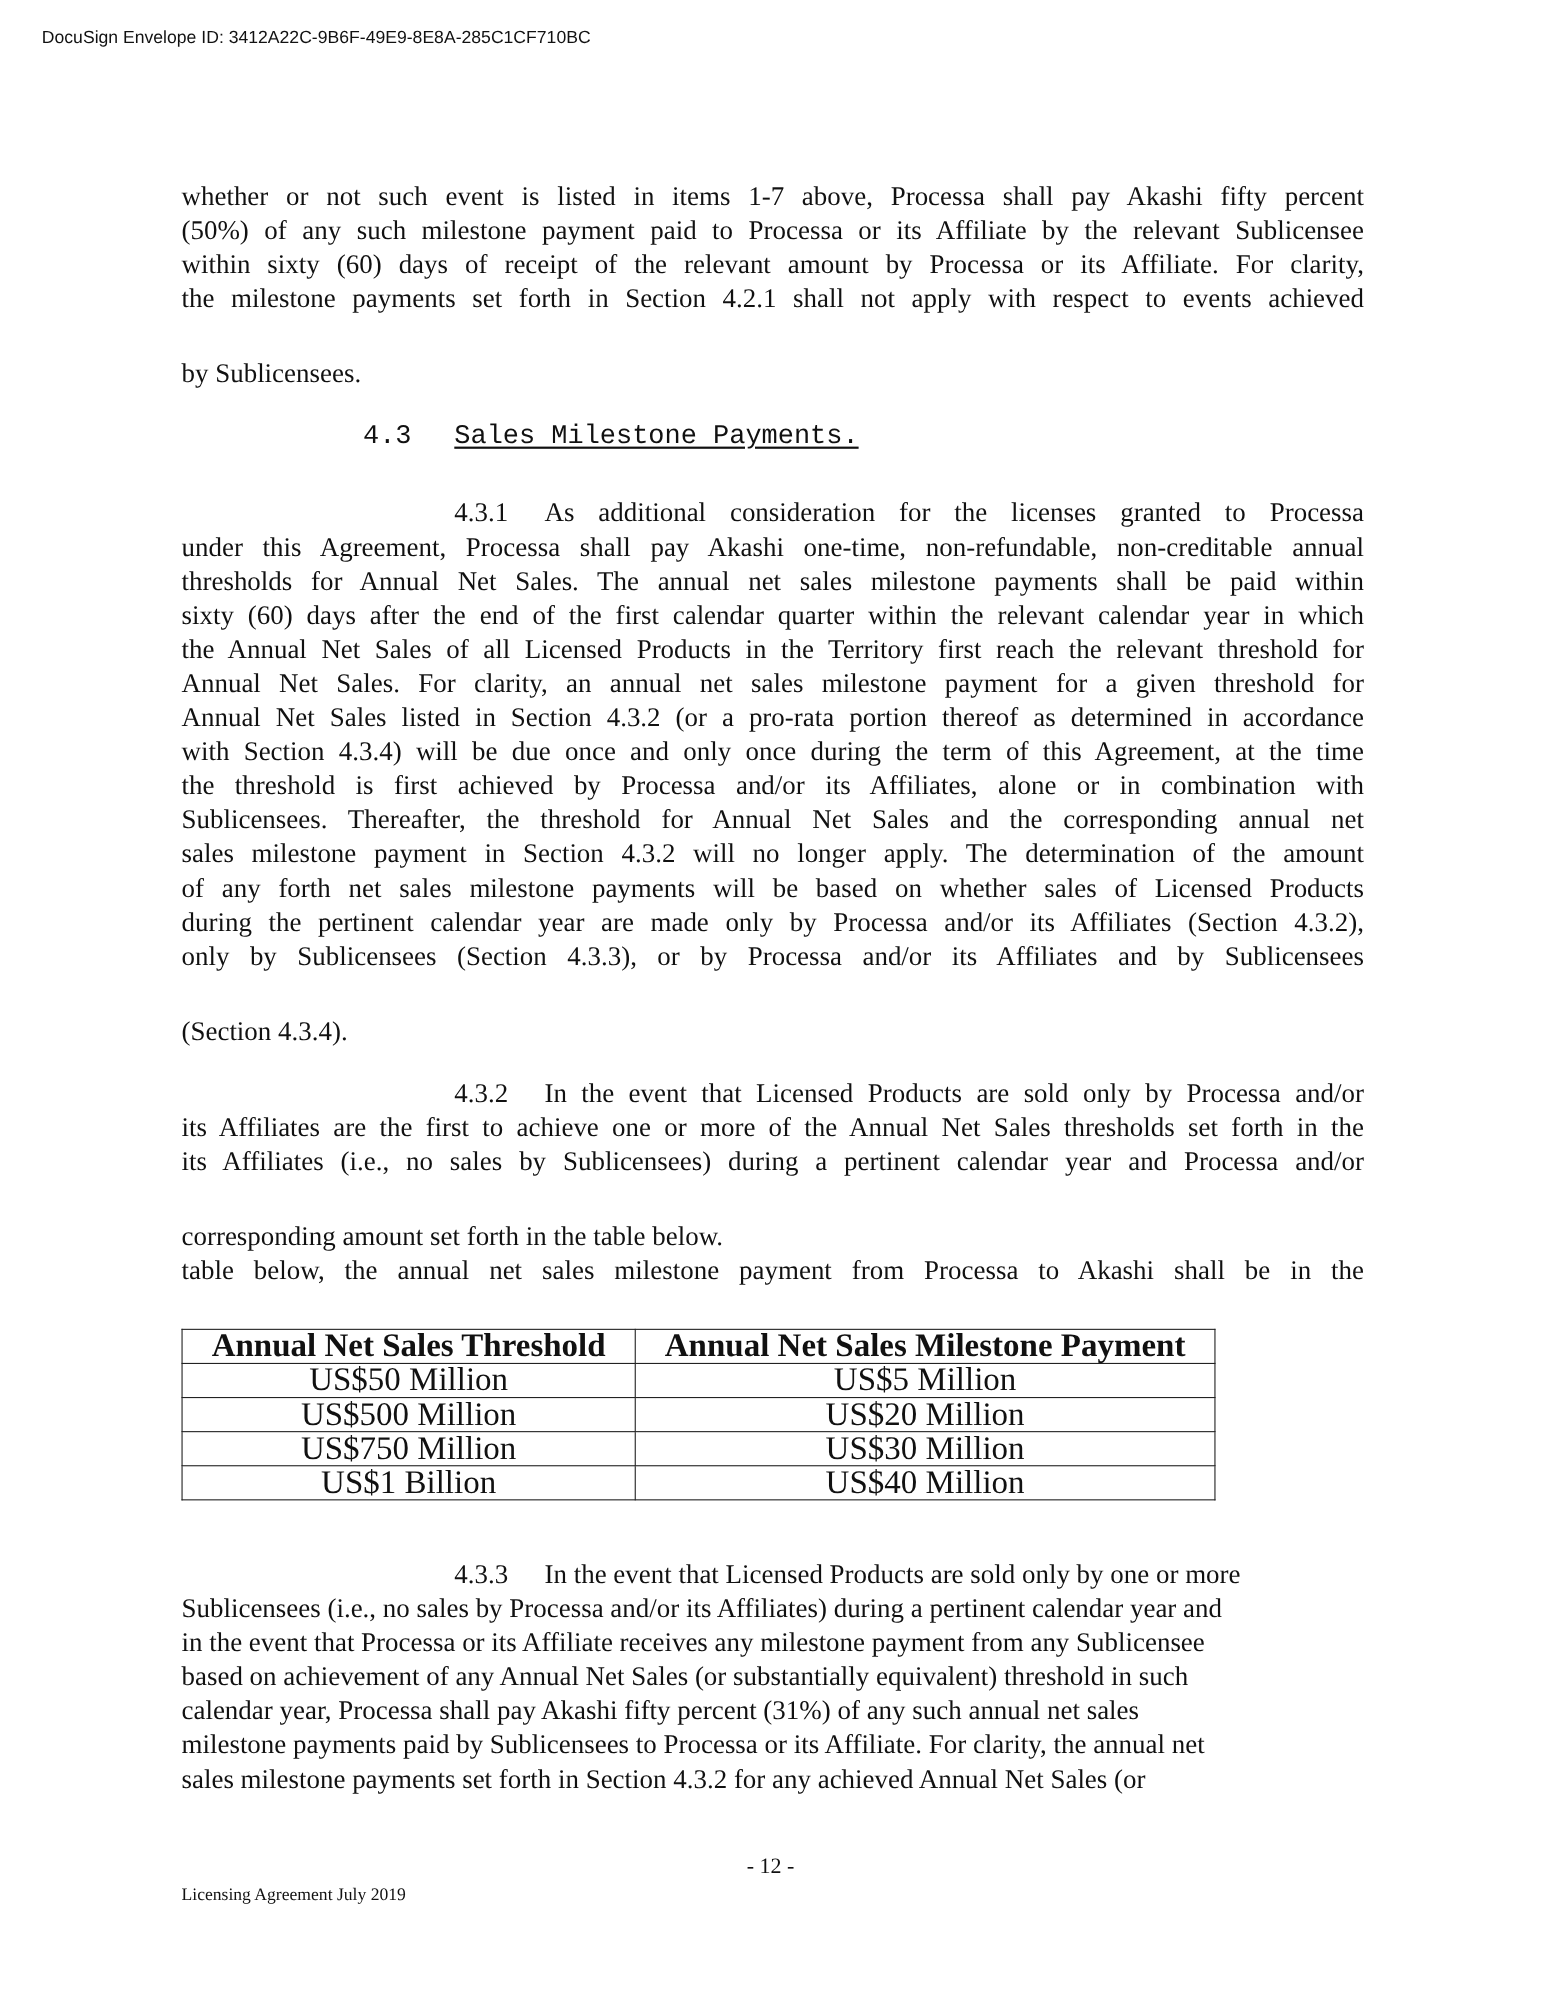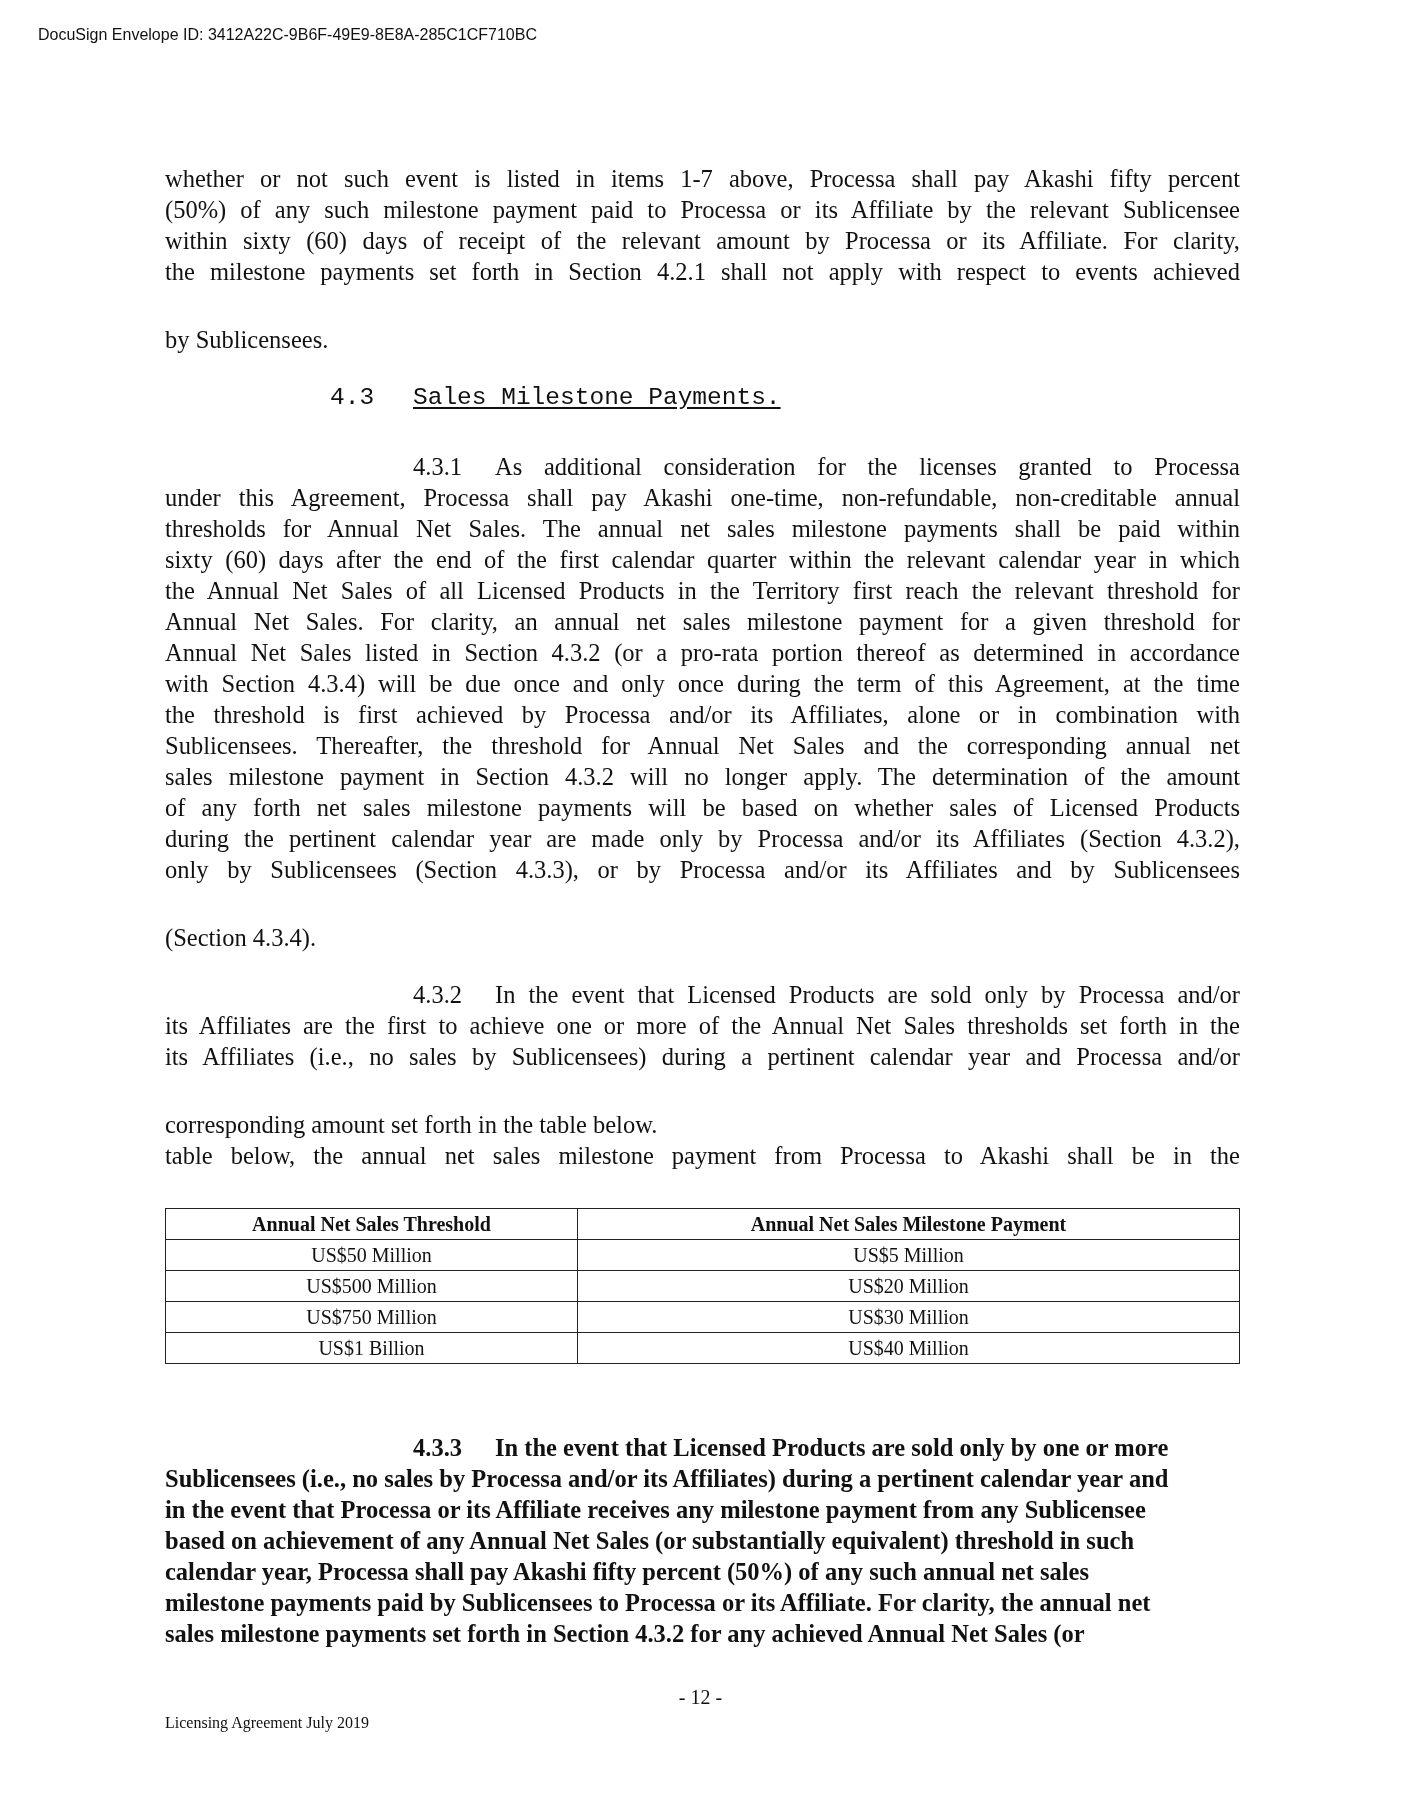--- a/index.html
+++ b/index.html
@@ -17,29 +17,29 @@
     .line.last { text-align-last: left; margin-top: 37px; }
     .line.first { padding-left: 248px; }
     .ragged .line { text-align: left; text-align-last: left; }
     .sec-heading { margin: 27px 0 38px 0; height: 31px; position: relative; font-family: Liberation Mono, monospace; }
     .sec-num { position: absolute; left: 165px; }
     .sec-title { position: absolute; left: 248px; text-decoration: underline; text-underline-offset: 3px; }
     .num { display: inline-block; width: 82px; }
     .p431 { margin-top: 0; }
     .p432 { margin-top: 26px; }
     table.milestones {
-      margin-top: 37px; width: 1075px; border-collapse: collapse;
-      font-family: "Liberation Serif", serif; font-size: 20px;
+      margin-top: 37px; width: 940px; border-collapse: collapse;
+      font-family: "Liberation Serif", serif; font-size: 30px;
     }
     table.milestones th, table.milestones td {
       border: 1.5px solid #222; text-align: center; padding: 0; height: 30px; line-height: 28px;
     }
     table.milestones th { font-weight: bold; }
     table.milestones col.c1 { width: 412px; }
-    .p433 { margin-top: 68px; font-weight: bold; }
+    .p433 { margin-top: 52px; }
     .page-num {
       position: absolute; left: 0; width: 1401px; top: 1686px; text-align: center;
       font-family: "Liberation Serif", serif; font-size: 20px; color: #111;
     }
     .footer {
       position: absolute; left: 165px; top: 1714px;
       font-family: "Liberation Serif", serif; font-size: 16px; color: #111;
     }
   </style>
 </head>
@@ -117,21 +117,21 @@
         <td>US$40 Million</td>
       </tr>
     </tbody>
   </table>
 
   <div class="para p433 ragged">
     <span class="line first"><span class="num">4.3.3</span><span>In the event that Licensed Products are sold only by one or more</span></span>
     <span class="line">Sublicensees (i.e., no sales by Processa and/or its Affiliates) during a pertinent calendar year and</span>
     <span class="line">in the event that Processa or its Affiliate receives any milestone payment from any Sublicensee</span>
     <span class="line">based on achievement of any Annual Net Sales (or substantially equivalent) threshold in such</span>
-    <span class="line">calendar year, Processa shall pay Akashi fifty percent (50%) of any such annual net sales</span>
+    <span class="line">calendar year, Processa shall pay Akashi fifty percent (31%) of any such annual net sales</span>
     <span class="line">milestone payments paid by Sublicensees to Processa or its Affiliate.  For clarity, the annual net</span>
     <span class="line">sales milestone payments set forth in Section 4.3.2 for any achieved Annual Net Sales (or</span>
   </div>
 
 </div>
 
 <div class="page-num">- 12 -</div>
 <div class="footer">Licensing Agreement July 2019</div>
 
 </body></html>

